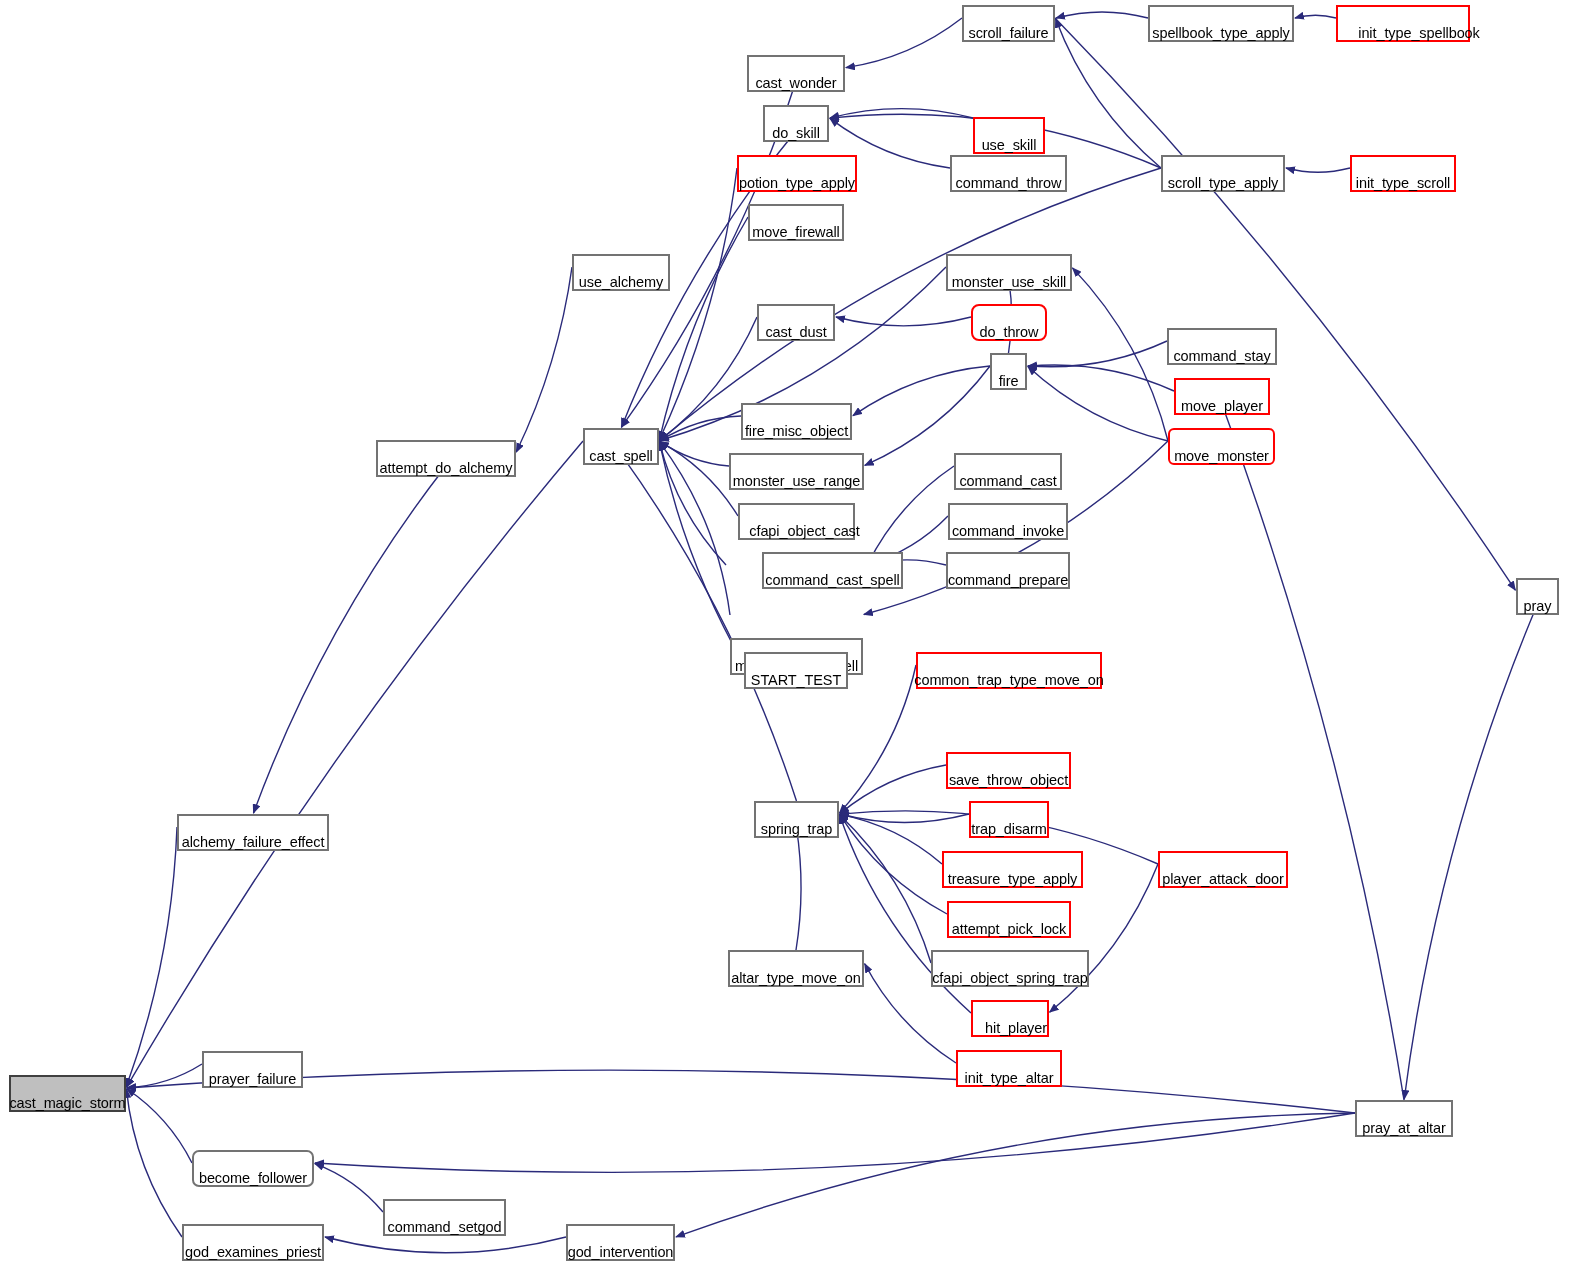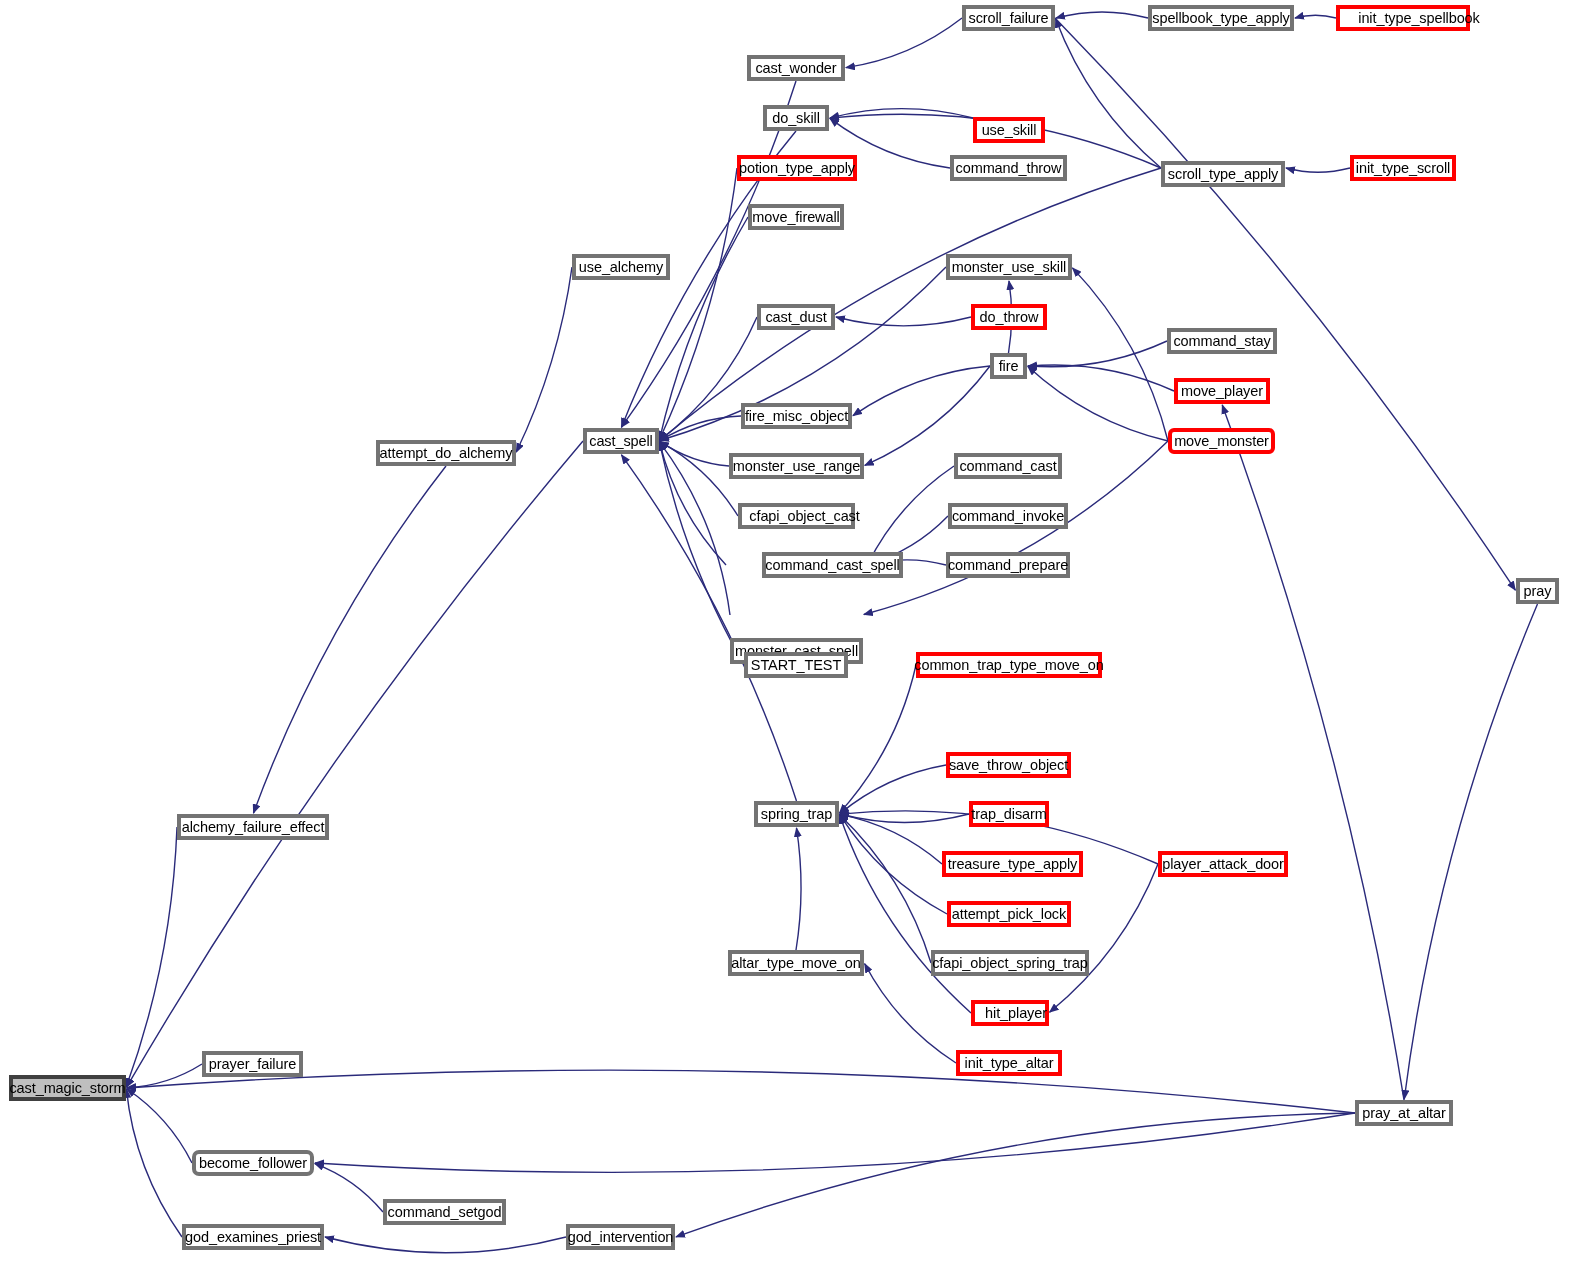--- a/index.html
+++ b/index.html
@@ -19,30 +19,30 @@
     position: absolute;
     left: 0;
     top: 0;
     width: 1595px;
     height: 1279px;
     pointer-events: none;
   }
   .node {
     position: absolute;
     box-sizing: border-box;
-    border: 4px solid #737373;
+    border: 2px solid #737373;
     background: #ffffff;
     color: #000000;
     font-size: 14.5px;
     line-height: 1;
     display: flex;
-    align-items: center;
+    align-items: flex-end;
     justify-content: center;
     white-space: nowrap;
-    height: 26px;
+    height: 37px;
     letter-spacing: -0.1px;
   }
   .node.red {
     border-color: #ff0000;
   }
   .node.root {
     background: #bfbfbf;
     border-color: #404040;
   }
 </style>
@@ -185,21 +185,21 @@
       </div>
       <div class="node" style="left: 754px; top: 801px; width: 85px;">
         <span>spring_trap</span>
       </div>
       <div class="node" style="left: 728px; top: 950px; width: 136px;">
         <span>altar_type_move_on</span>
       </div>
       <div class="node" style="left: 946px; top: 254px; width: 126px;">
         <span>monster_use_skill</span>
       </div>
-      <div class="node red" style="left: 971px; top: 304px; width: 76px;">
+      <div class="node red" style="left: 971px; top: 304px; width: 76px; border-radius: 8px;">
         <span>do_throw</span>
       </div>
       <div class="node" style="left: 990px; top: 353px; width: 37px;">
         <span>fire</span>
       </div>
       <div class="node" style="left: 950px; top: 155px; width: 117px;">
         <span>command_throw</span>
       </div>
       <div class="node red" style="left: 973px; top: 117px; width: 72px;">
         <span>use_skill</span>
@@ -245,21 +245,21 @@
       </div>
       <div class="node red" style="left: 1174px; top: 378px; width: 96px;">
         <span>move_player</span>
       </div>
       <div class="node red" style="left: 1168px; top: 428px; width: 107px; border-radius: 6px;">
         <span>move_monster</span>
       </div>
       <div class="node red" style="left: 1158px; top: 851px; width: 130px;">
         <span>player_attack_door</span>
       </div>
-      <div class="node" style="left: 1161px; top: 161px; width: 124px;">
+      <div class="node" style="left: 1161px; top: 155px; width: 124px;">
         <span>scroll_type_apply</span>
       </div>
       <div class="node" style="left: 1148px; top: 5px; width: 146px;">
         <span>spellbook_type_apply</span>
       </div>
       <div class="node red" style="left: 1336px; top: 5px; width: 134px; padding-left: 32px;">
         <span>init_type_spellbook</span>
       </div>
       <div class="node red" style="left: 1350px; top: 155px; width: 106px;">
         <span>init_type_scroll</span>

